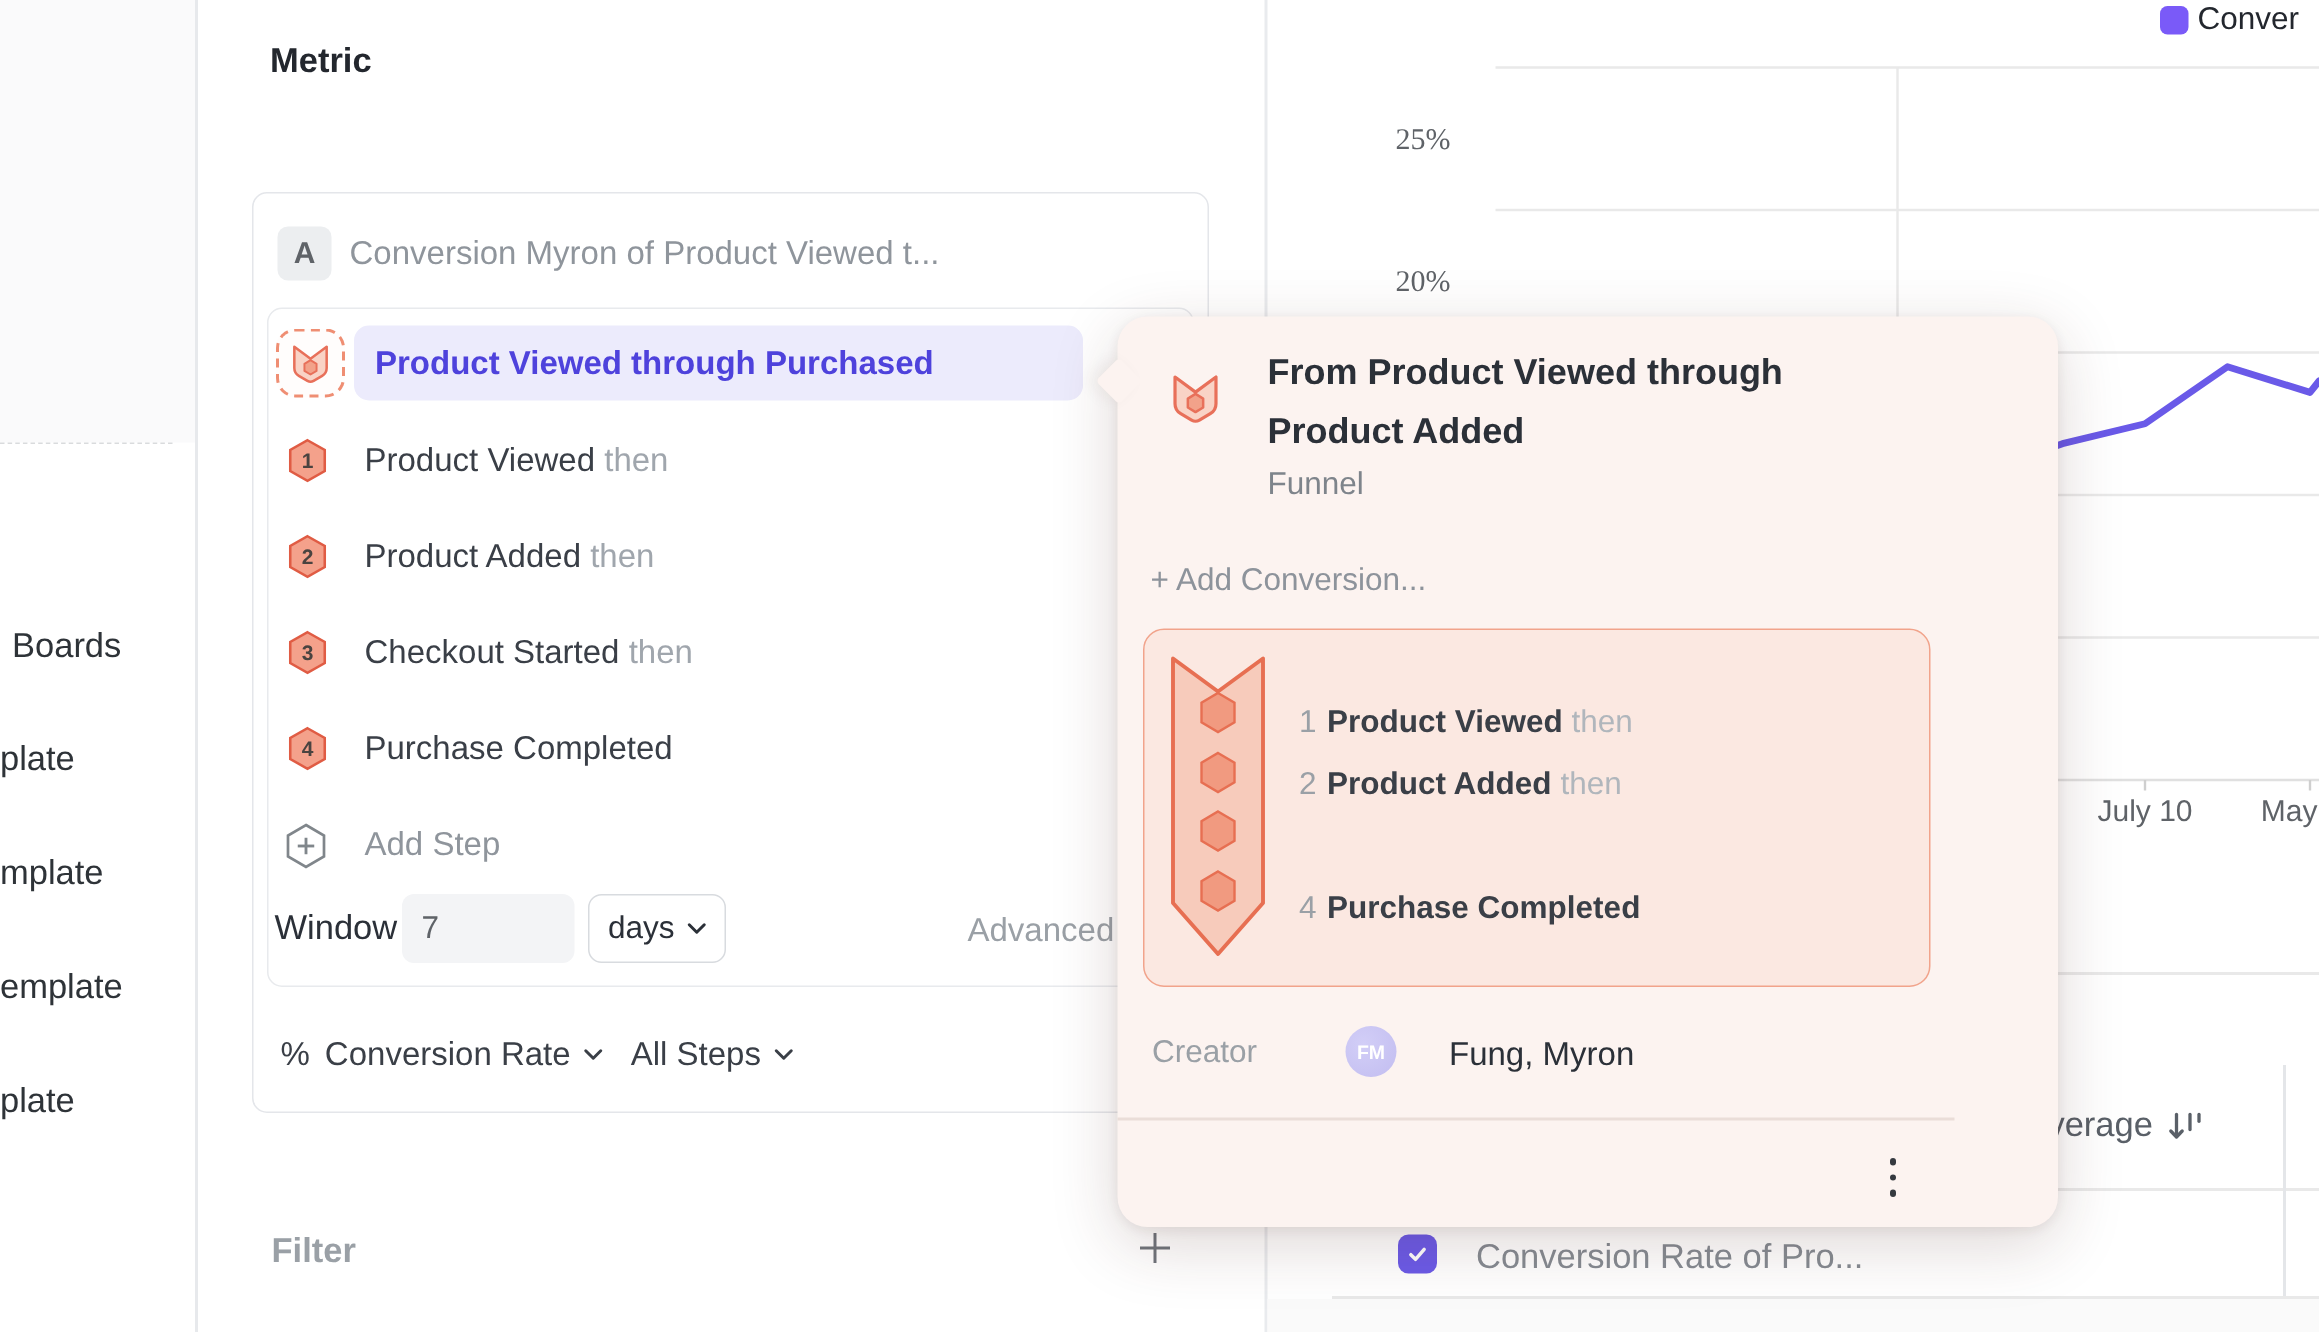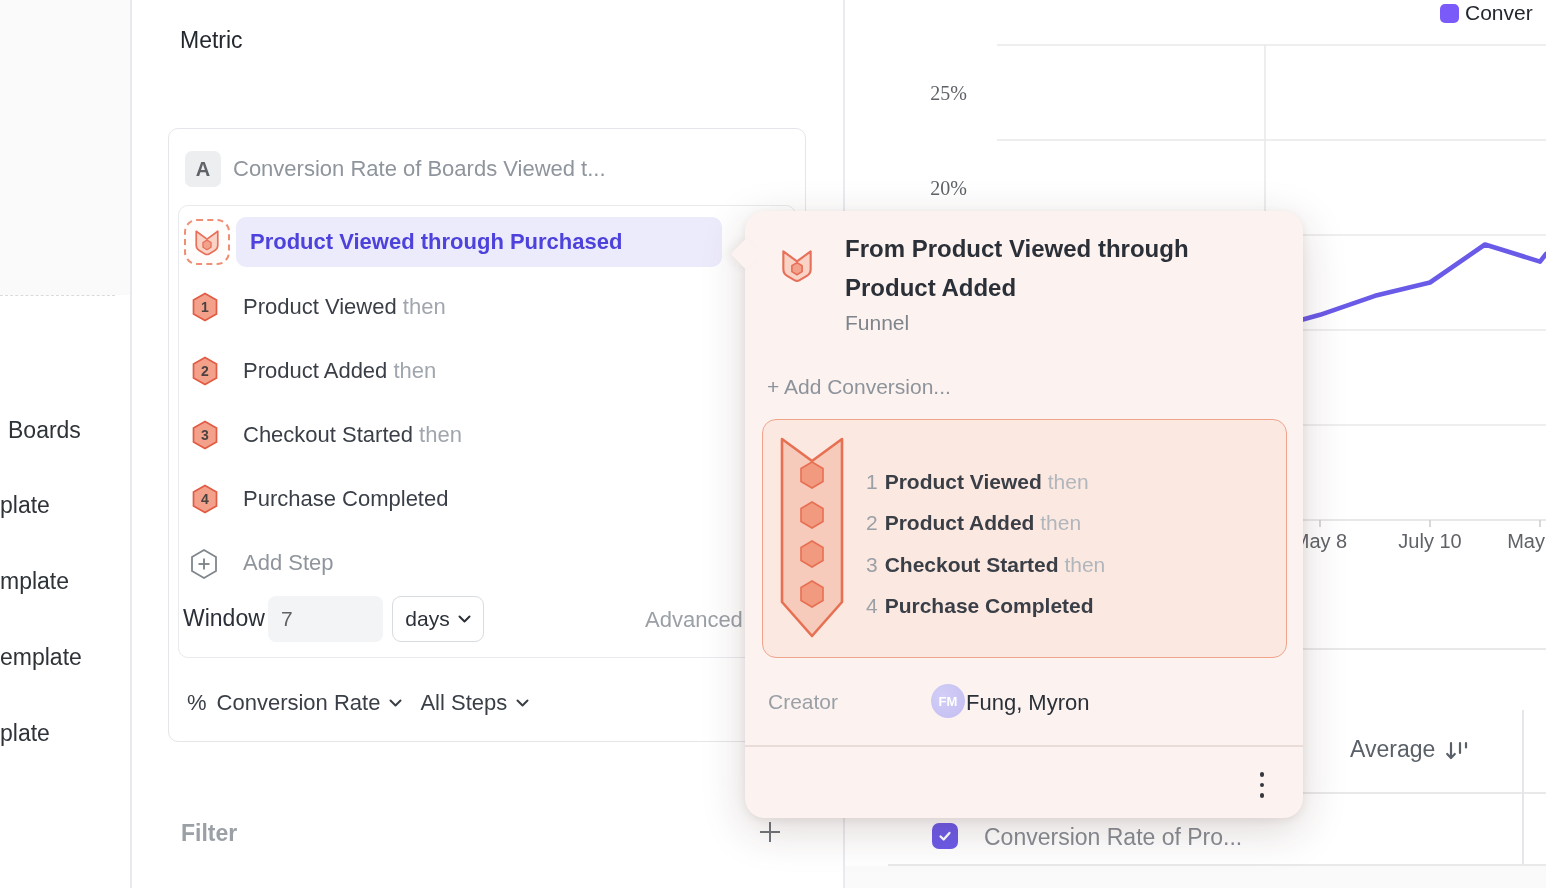--- a/index.html
+++ b/index.html
@@ -13,21 +13,21 @@
 
   
   .sidebar { left:0; top:0; width:130px; height:888px; background:#ffffff; }
   .sidebar-top { left:0; top:0; width:130px; height:295px; background:#fafafb; }
   .sidebar-divider { left:0; top:295px; width:115px; height:0; border-top:1px dashed #d9dbdd; }
   .side-item { font-size:23px; color:#2e3338; height:30px; line-height:30px; white-space:nowrap; }
   .v-border-1 { left:130px; top:0; width:2px; height:888px; background:#e7e9ec; }
   .v-border-2 { left:843px; top:0; width:2px; height:888px; background:#e9ebee; }
 
   
-  .metric-title { left:180px; top:27px; font-size:23px; font-weight:400; color:#23272e;text-align:center; }
+  .metric-title { left:180px; top:27px; font-size:23px; font-weight:700; color:#23272e;text-align:center; }
   .metric-card { left:168px; top:128px; width:638px; height:614px; background:#fff;
                  border:1.5px solid #e4e6ea; border-radius:10px; }
   .series-badge { left:185px; top:151px; width:36px; height:36px; background:#eceef0;
                   border-radius:7px; color:#5f6368; font-weight:700; font-size:20px;
                   display:flex; align-items:center; justify-content:center; }
   .series-name { left:233px; top:156px; font-size:22px; color:#8f959c; white-space:nowrap; }
   .steps-panel { left:178px; top:205px; width:618px; height:453px; background:#fff;
                  border:1.5px solid #e8eaed; border-radius:10px; }
   .sel-icon-box { left:184px; top:219px; width:46px; height:46px; border:2px dashed #ef8e73;
                   border-radius:13px; display:flex; align-items:center; justify-content:center; background:#fffdfc; }
@@ -65,39 +65,39 @@
   .tbl-header { left:1350px; top:736px; display:flex; align-items:flex-end; gap:10px;
                 font-size:23px; color:#5a6068; }
   .tbl-vline { left:1522px; top:710px; width:1.5px; height:156px; background:#e4e6e9; }
   .row-check { left:932px; top:823px; width:26px; height:26px; background:#6c5be8; border-radius:7px;
                display:flex; align-items:center; justify-content:center; }
   .row-label { left:984px; top:824px; font-size:23px; color:#868c93; white-space:nowrap; }
   .row-value { left:1390px; top:814px; width:110px; text-align:right; font-size:22px; color:#3c4043; }
   .bottom-strip { left:845px; top:866px; width:701px; height:22px; background:#fafafa; }
 
   
-  .popover { left:745px; top:211px; width:558px; height:607px; background:#fcf3f0;
+  .popover { left:745px; top:211px; width:627px; height:607px; background:#fcf3f0;
              border-radius:20px; box-shadow:0 12px 44px rgba(70,35,25,.18), 0 2px 8px rgba(70,35,25,.08);
              z-index:30; }
   .pop-tail { position:absolute; left:-10px; top:32px; width:22px; height:22px; background:#fcf3f0;
               transform:rotate(45deg); border-radius:3px; box-shadow:-4px 4px 10px rgba(70,35,25,.06); }
   .pop-icon { position:absolute; left:33px; top:35px; width:38px; height:38px; }
   .pop-title { position:absolute; left:100px; top:18px; width:400px; font-size:24px; font-weight:700;
                color:#2b3038; line-height:39px; }
   .pop-type { position:absolute; left:100px; top:100px; font-size:21px; color:#7e848b; }
   .pop-adddesc { position:absolute; left:22px; top:164px; font-size:21px; color:#8d939b; }
   .pop-innerbox { position:absolute; left:17px; top:208px; width:525px; height:239px;
                   background:#fbe8e1; border:1.5px solid #f1a38b; border-radius:14px; }
   .pop-banner { position:absolute; left:16px; top:16px; width:66px; height:204px; }
   .pop-step { position:absolute; left:103px; height:26px; font-size:21px; color:#3c4043; white-space:nowrap; }
   .pop-step .num { color:#9aa0a6; margin-right:7px; }
   .pop-step .name { font-weight:600; color:#3a3f47; }
   .pop-step .joiner { color:#b0b6bc; }
   .pop-creator-label { position:absolute; left:23px; top:479px; font-size:21px; color:#9aa0a6; }
-  .pop-avatar { position:absolute; left:186px; top:473px; width:34px; height:34px; border-radius:50%;
+  .pop-avatar { position:absolute; left:152px; top:473px; width:34px; height:34px; border-radius:50%;
                 background:radial-gradient(circle at 35% 35%, #d2cef7, #c2bdf0); color:#fff;
                 font-size:13px; font-weight:700; display:flex; align-items:center; justify-content:center; }
   .pop-creator-name { position:absolute; left:221px; top:479px; font-size:22px; color:#2b3038; }
   .pop-footer-divider { position:absolute; left:0; top:534px; width:558px; height:1.5px; background:#eaddd8; }
   .kebab { position:absolute; left:505px; top:556px; width:24px; height:36px; display:flex;
            flex-direction:column; align-items:center; justify-content:center; gap:6px; }
   .kebab i { width:4.5px; height:4.5px; border-radius:50%; background:#35393f; }
 </style>
 </head>
 <body>
@@ -111,21 +111,21 @@
   <div class="abs side-item" style="left:0; top:642px;">emplate</div>
   <div class="abs side-item" style="left:0; top:718px;">plate</div>
 </div>
 <div class="abs v-border-1"></div>
 <div class="abs v-border-2"></div>
 
 <div class="abs metric-title">Metric</div>
 
 <div class="abs metric-card"></div>
 <div class="abs series-badge">A</div>
-<div class="abs series-name">Conversion Rate of Boards Viewed t...</div>
+<div class="abs series-name">Conversion Myron of Product Viewed t...</div>
 <div class="abs steps-panel"></div>
 
 <div class="abs sel-icon-box">
   <svg width="30" height="30" viewBox="0 0 32 32">
     <path d="M4.5,4.5 L16,13 L27.5,4.5 L27.5,19.5 C27.5,21.8 26.3,23.9 24.3,25.1 L18.2,28.7 C16.8,29.5 15.2,29.5 13.8,28.7 L7.7,25.1 C5.7,23.9 4.5,21.8 4.5,19.5 Z" fill="#F9D3C6" stroke="#E8705A" stroke-width="1.8" stroke-linejoin="round"></path>
     <path d="M16,14 L20.3,16.6 L20.3,21.6 L16,24.2 L11.7,21.6 L11.7,16.6 Z" fill="#F2A28A" stroke="#E8705A" stroke-width="1.4" stroke-linejoin="round"></path>
   </svg>
 </div>
 <div class="abs sel-row"></div>
 <div class="abs sel-row-label">Product Viewed through Purchased</div>
@@ -266,23 +266,20 @@
       <polygon points="33,66 44,72.5 44,85.5 33,92 22,85.5 22,72.5" fill="#F19A80" stroke="#E76F52" stroke-width="1.6"></polygon>
       <polygon points="33,105 44,111.5 44,124.5 33,131 22,124.5 22,111.5" fill="#F19A80" stroke="#E76F52" stroke-width="1.6"></polygon>
       <polygon points="33,145 44,151.5 44,164.5 33,171 22,164.5 22,151.5" fill="#F19A80" stroke="#E76F52" stroke-width="1.6"></polygon>
     </svg>
     <div class="pop-step" style="top:50px;">
       <span class="num">1</span><span class="name">Product Viewed</span> <span class="joiner">then</span>
     </div>
     <div class="pop-step" style="top:91px;">
       <span class="num">2</span><span class="name">Product Added</span> <span class="joiner">then</span>
     </div>
-    <div class="pop-step" style="top:133px;">
-      <span class="num">3</span><span class="name">Checkout Started</span> <span class="joiner">then</span>
-    </div>
     <div class="pop-step" style="top:174px;">
       <span class="num">4</span><span class="name">Purchase Completed</span>
     </div>
   </div>
 
   <div class="pop-creator-label">Creator</div>
   <div class="pop-avatar">FM</div>
   <div class="pop-creator-name">Fung, Myron</div>
   <div class="pop-footer-divider"></div>
   <div class="kebab">

